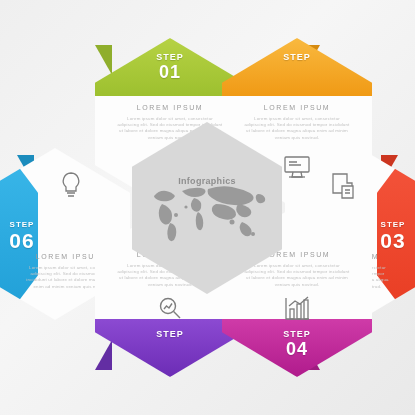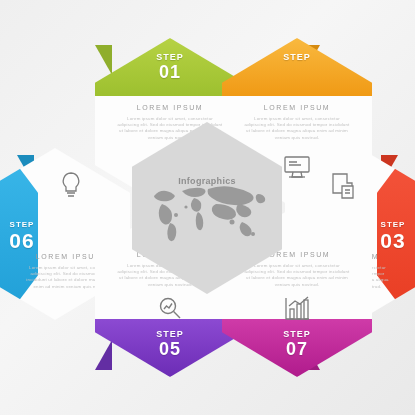--- a/index.html
+++ b/index.html
@@ -166,38 +166,37 @@
           <path d="M12 3 a8 8 0 0 1 5 14 v4 h-10 v-4 a8 8 0 0 1 5 -14 z"></path>
           <path d="M8 23 h8 M9 26 h6"></path>
         </g>
       </svg>
     </div>
   </div>
 
   <div class="hex bottom" style="left:95px;top:205px;">
     <div class="band" style="background:linear-gradient(180deg,#8c4ad2,#6c2cb5);"></div>
     <div class="steplabel steptxt">STEP</div>
-    <div class="steplabel stepnum">05</div>
     <div class="lorem">LOREM IPSUM</div>
     <div class="body">Lorem ipsum dolor sit amet, consectetur adipiscing elit. Sed do eiusmod tempor incididunt ut labore et dolore magna aliqua enim ad minim veniam quis nostrud.</div>
     <div class="icon">
       <svg width="28" height="28" viewBox="0 0 28 28">
         <g fill="none" stroke="#7d7d7d" stroke-width="1.4">
           <circle cx="12" cy="11" r="7.5"></circle>
           <path d="M17.6 16.6 L24 23"></path>
           <path d="M8 14 l2.5-3 l2.5 2 l3-4.5"></path>
         </g>
       </svg>
     </div>
   </div>
 
   <div class="hex bottom" style="left:222px;top:205px;">
     <div class="band" style="background:linear-gradient(180deg,#cf3ba8,#b01b8c);"></div>
     <div class="steplabel steptxt">STEP</div>
-    <div class="steplabel stepnum">07</div>
+    <div class="steplabel stepnum">04</div>
     <div class="lorem">LOREM IPSUM</div>
     <div class="body">Lorem ipsum dolor sit amet, consectetur adipiscing elit. Sed do eiusmod tempor incididunt ut labore et dolore magna aliqua enim ad minim veniam quis nostrud.</div>
     <div class="icon">
       <svg width="30" height="28" viewBox="0 0 30 28">
         <g fill="none" stroke="#7d7d7d" stroke-width="1.3">
           <path d="M4 3 v21 h23"></path>
           <rect x="8" y="14" width="4" height="10"></rect>
           <rect x="15" y="9" width="4" height="15"></rect>
           <rect x="22" y="5" width="4" height="19"></rect>
           <path d="M7 11 l6 -5 l5 3 l8 -7"></path>

